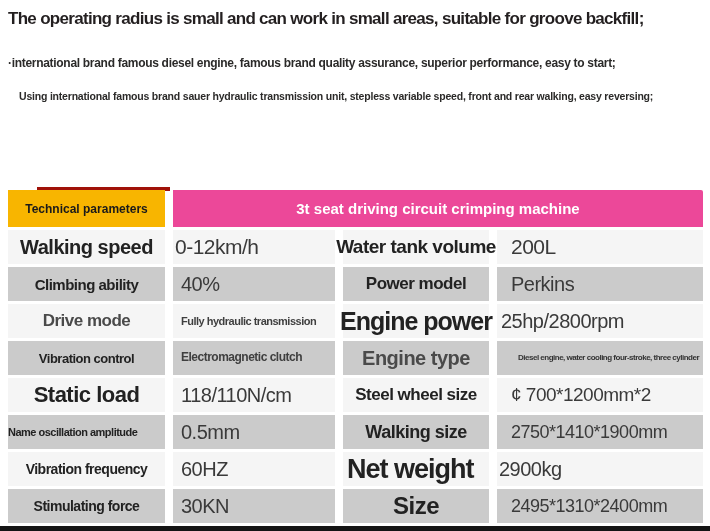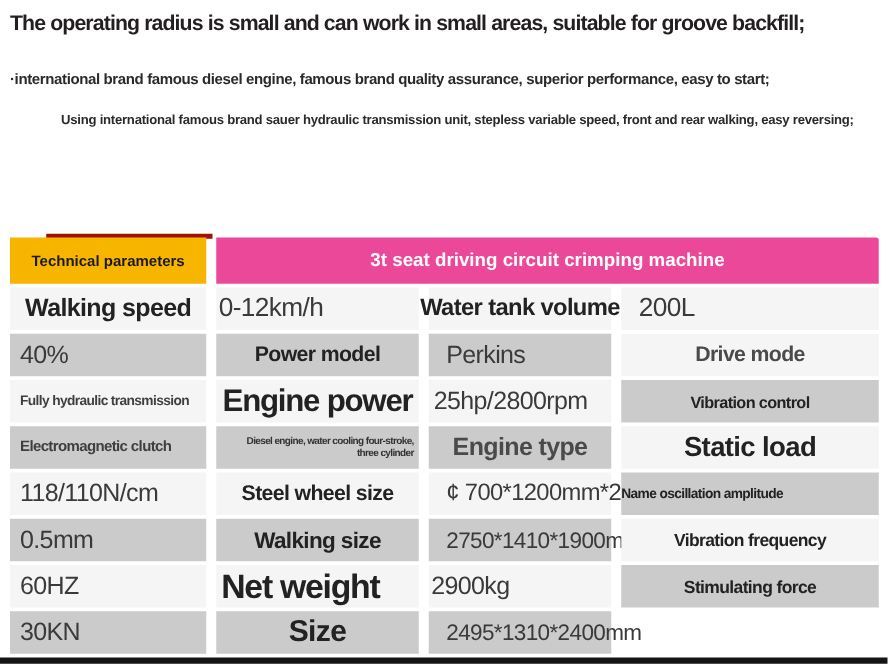--- a/index.html
+++ b/index.html
@@ -11,23 +11,23 @@
     position:absolute;left:8px;top:9px;width:700px;
     font-size:17px;font-weight:bold;color:#231f20;letter-spacing:-0.7px;
     white-space:nowrap;
   }
   .subline1{
     position:absolute;left:8px;top:56px;width:700px;
     font-size:12px;font-weight:bold;color:#2b2a29;letter-spacing:-0.3px;
     white-space:nowrap;
   }
   .subline2{
-    position:absolute;left:37px;top:90px;width:646px;
+    position:absolute;left:19px;top:90px;width:646px;
     font-size:10.5px;font-weight:bold;color:#2b2a29;letter-spacing:-0.2px;
-    text-align:right;line-height:1.15;
+    text-align:left;line-height:1.15;
   }
   .accent-strip{
     position:absolute;left:37px;top:187px;width:133px;height:4px;
     background:#a01208;
   }
   .spec-table{
     position:absolute;left:8px;top:190px;width:695px;
     display:grid;
     grid-template-columns:157px 162px 146px 206px;
     grid-template-rows:37px repeat(8,34px);
@@ -84,33 +84,34 @@
 
 <div class="spec-table">
   <div class="hcell h-left">Technical parameters</div>
   <div class="hcell h-right">3t seat driving circuit crimping machine</div>
 
   <div id="r1l1" class="cell bg-a c1">Walking speed</div>
   <div id="r1v1" class="cell bg-a c2 val">0-12km/h</div>
   <div id="r1l2" class="cell bg-a c3">Water tank volume</div>
   <div id="r1v2" class="cell bg-a c4 val">200L</div>
 
+  <div id="r2l1" class="cell bg-b c1">Climbing ability</div>
   <div id="r2v1" class="cell bg-b c2 val">40%</div>
   <div id="r2l2" class="cell bg-b c3">Power model</div>
   <div id="r2v2" class="cell bg-b c4 val">Perkins</div>
 
   <div id="r3l1" class="cell bg-a c1">Drive mode</div>
   <div id="r3v1" class="cell bg-a c2 val wrap">Fully hydraulic transmission</div>
   <div id="r3l2" class="cell bg-a c3">Engine power</div>
   <div id="r3v2" class="cell bg-a c4 val">25hp/2800rpm</div>
 
   <div id="r4l1" class="cell bg-b c1">Vibration control</div>
   <div id="r4v1" class="cell bg-b c2 val wrap">Electromagnetic clutch</div>
+  <div id="r4l2" class="cell bg-b c3">Engine type</div>
   <div id="r4v2" class="cell bg-b c4 val wrap">Diesel engine, water cooling four-stroke, three cylinder</div>
-  <div id="r4l2" class="cell bg-b c3">Engine type</div>
 
   <div id="r5l1" class="cell bg-a c1">Static load</div>
   <div id="r5v1" class="cell bg-a c2 val">118/110N/cm</div>
   <div id="r5l2" class="cell bg-a c3">Steel wheel size</div>
   <div id="r5v2" class="cell bg-a c4 val">¢ 700*1200mm*2</div>
 
   <div id="r6l1" class="cell bg-b c1 wrap">Name oscillation amplitude</div>
   <div id="r6v1" class="cell bg-b c2 val">0.5mm</div>
   <div id="r6l2" class="cell bg-b c3">Walking size</div>
   <div id="r6v2" class="cell bg-b c4 val">2750*1410*1900mm</div>

